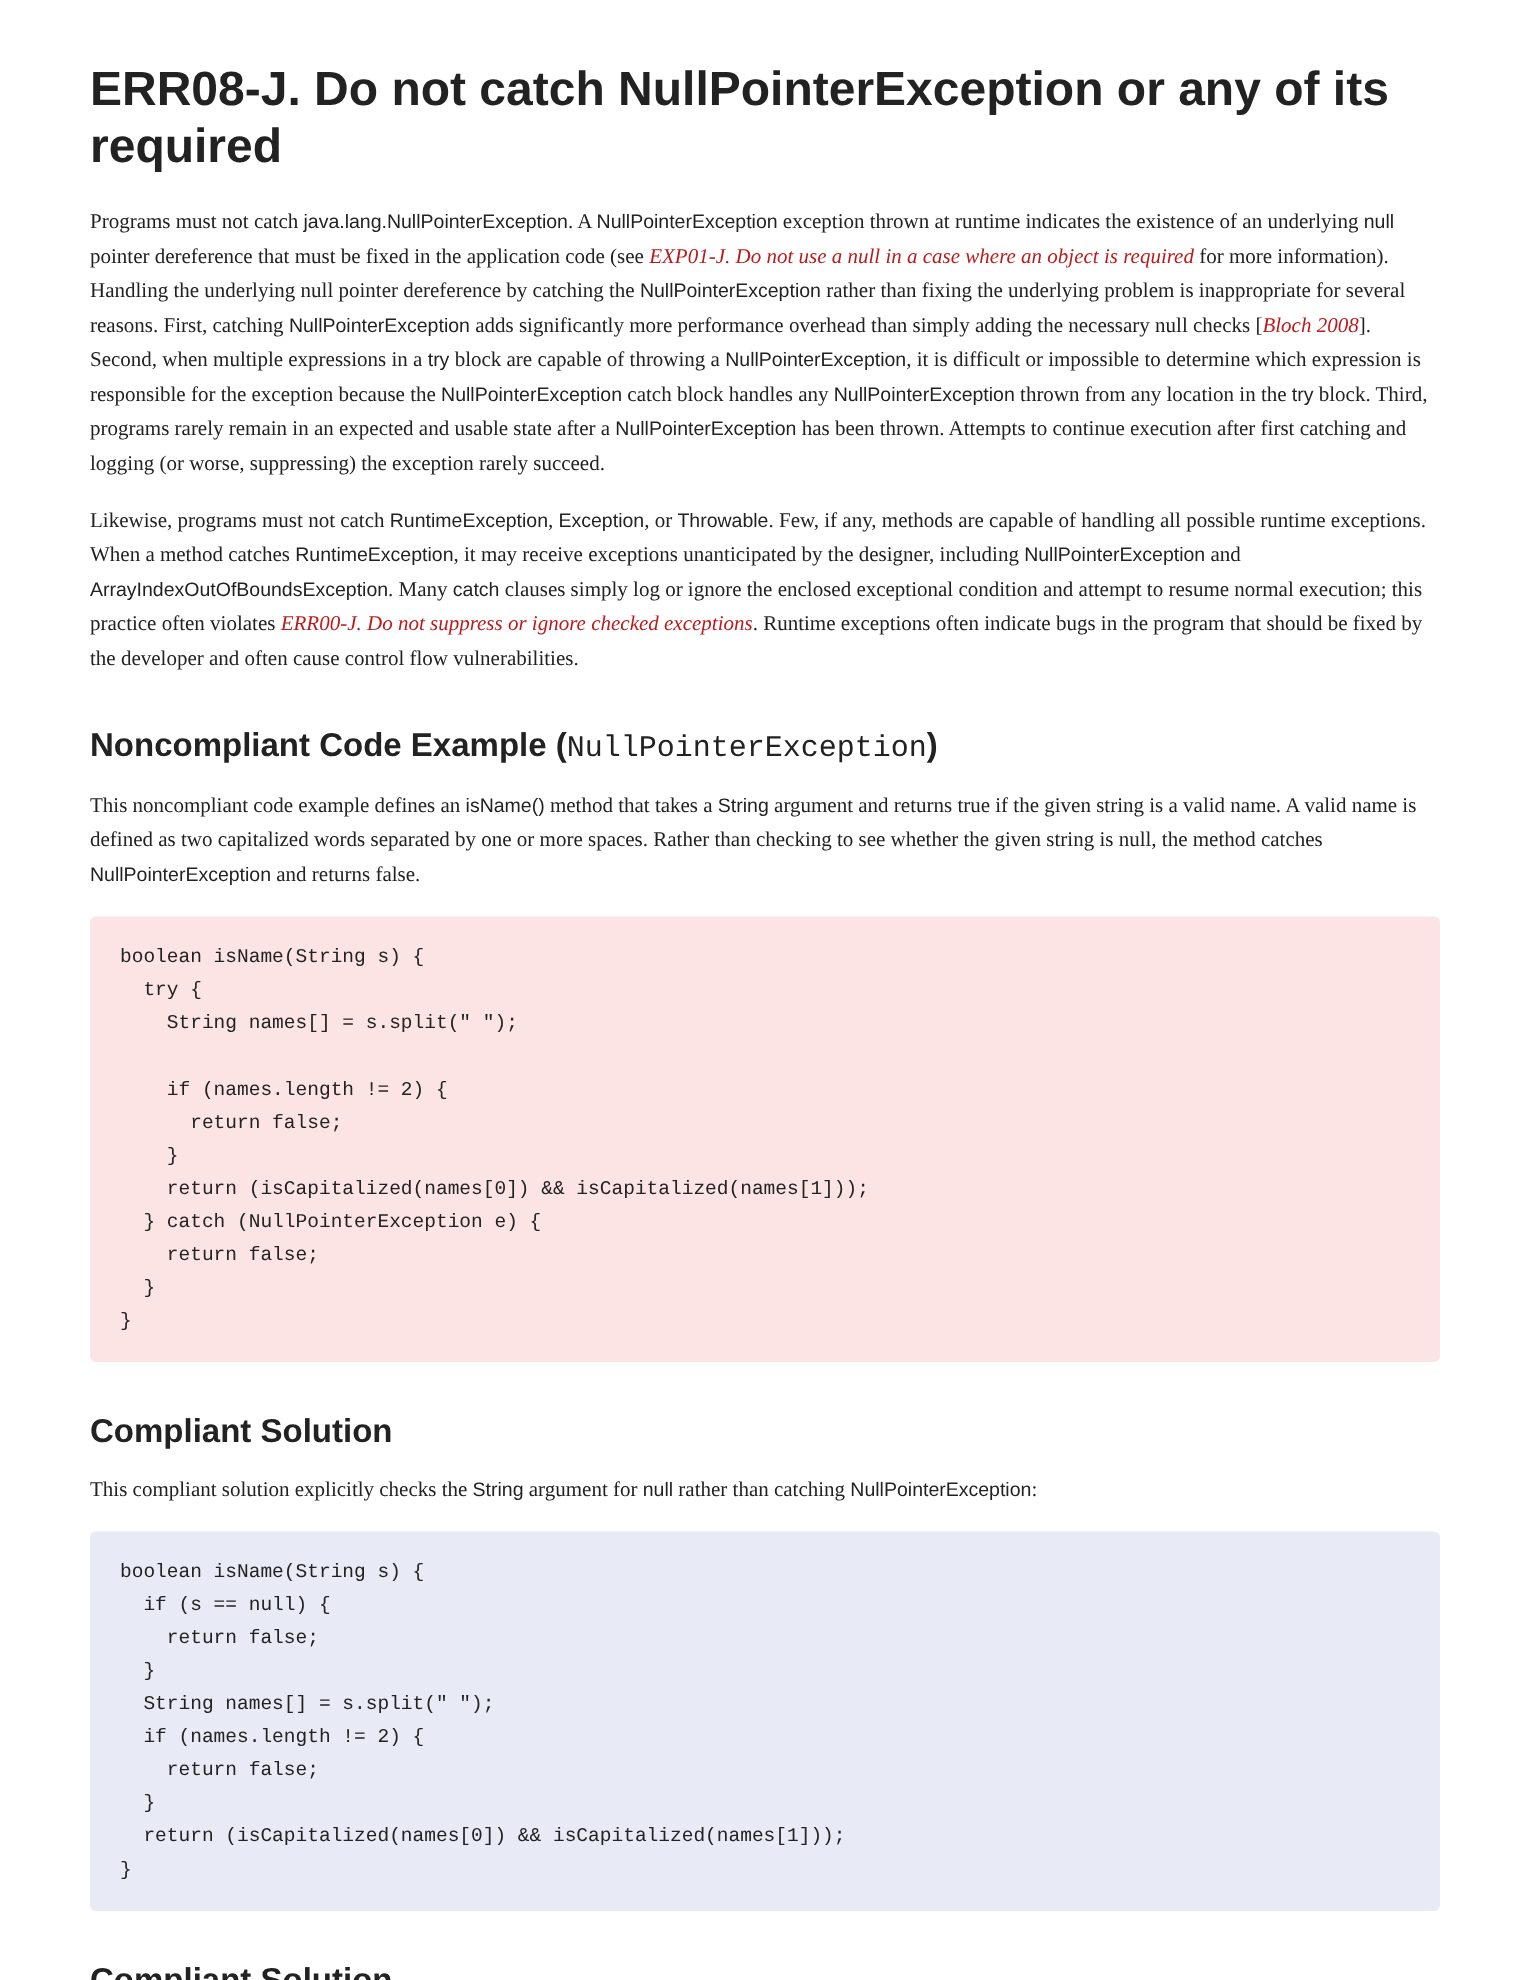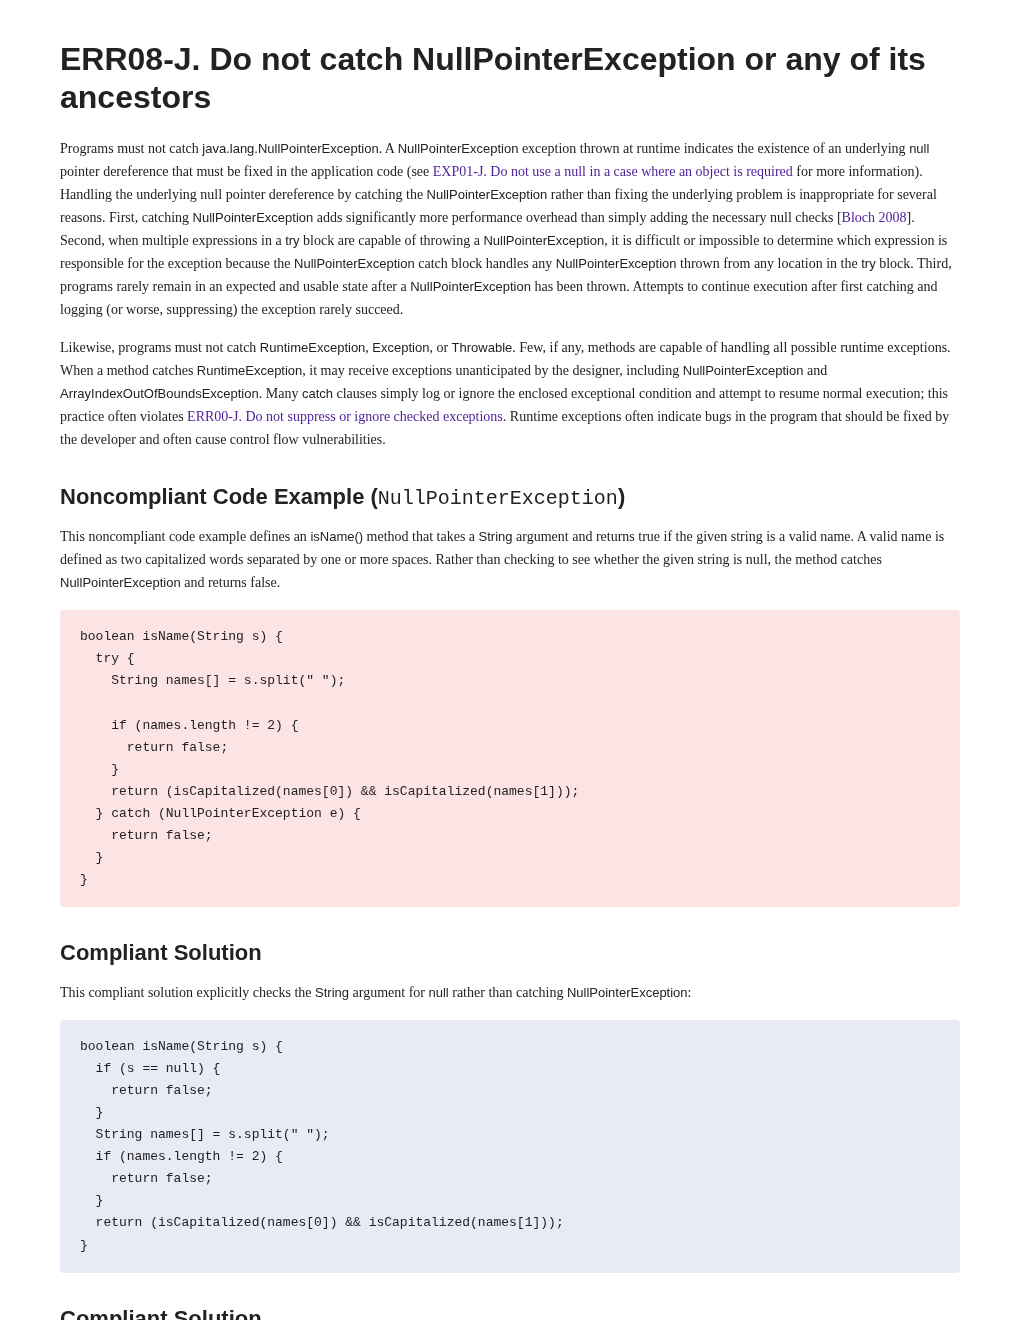--- a/index.html
+++ b/index.html
@@ -28,22 +28,23 @@
     p {
       margin-bottom: 14px;
       font-size: 14px;
       line-height: 1.65;
     }
     .inline-code {
       font-family: Liberation Sans, sans-serif;
       font-size: 13px;
     }
     .link {
-      color: #4c1d95;
+      color: #b91c1c;
       text-decoration: none;
+      font-style: italic;
     }
     .code-block-red {
       background: #fce4e4;
       border-radius: 4px;
       padding: 16px 20px;
       margin: 16px 0;
       font-family: 'Courier New', Courier, monospace;
       font-size: 13px;
       line-height: 1.7;
       white-space: pre;
@@ -60,21 +61,21 @@
     }
     .section-title-mono {
       font-family: 'Courier New', Courier, monospace;
       font-weight: normal;
       font-size: 20px;
     }
   </style>
 </head>
 <body>
 
-<h1>ERR08-J. Do not catch NullPointerException or any of its ancestors</h1>
+<h1>ERR08-J. Do not catch NullPointerException or any of its required</h1>
 
 <p>
   Programs must not catch <span class="inline-code">java.lang.NullPointerException</span>. A <span class="inline-code">NullPointerException</span> exception thrown at runtime indicates the existence of an underlying <span class="inline-code">null</span> pointer dereference that must be fixed in the application code (see <a class="link" href="#">EXP01-J. Do not use a null in a case where an object is required</a> for more information). Handling the underlying null pointer dereference by catching the <span class="inline-code">NullPointerException</span> rather than fixing the underlying problem is inappropriate for several reasons. First, catching <span class="inline-code">NullPointerException</span> adds significantly more performance overhead than simply adding the necessary null checks [<a class="link" href="#">Bloch 2008</a>]. Second, when multiple expressions in a <span class="inline-code">try</span> block are capable of throwing a <span class="inline-code">NullPointerException</span>, it is difficult or impossible to determine which expression is responsible for the exception because the <span class="inline-code">NullPointerException</span> catch block handles any <span class="inline-code">NullPoin​terException</span> thrown from any location in the <span class="inline-code">try</span> block. Third, programs rarely remain in an expected and usable state after a <span class="inline-code">NullPointerExceptio​n</span> has been thrown. Attempts to continue execution after first catching and logging (or worse, suppressing) the exception rarely succeed.
 </p>
 
 <p>
   Likewise, programs must not catch <span class="inline-code">RuntimeException</span>, <span class="inline-code">Exception</span>, or <span class="inline-code">Throwable</span>. Few, if any, methods are capable of handling all possible runtime exceptions. When a method catches <span class="inline-code">RuntimeException</span>, it may receive exceptions unanticipated by the designer, including <span class="inline-code">NullPointerException</span> and <span class="inline-code">ArrayIndexOutOfBoundsException</span>. Many <span class="inline-code">catch</span> clauses simply log or ignore the enclosed exceptional condition and attempt to resume normal execution; this practice often violates <a class="link" href="#">ERR00-J. Do not suppress or ignore checked exceptions</a>. Runtime exceptions often indicate bugs in the program that should be fixed by the developer and often cause control flow vulnerabilities.
 </p>
 
 <h2>Noncompliant Code Example (<span class="section-title-mono">NullPointerException</span>)</h2>

